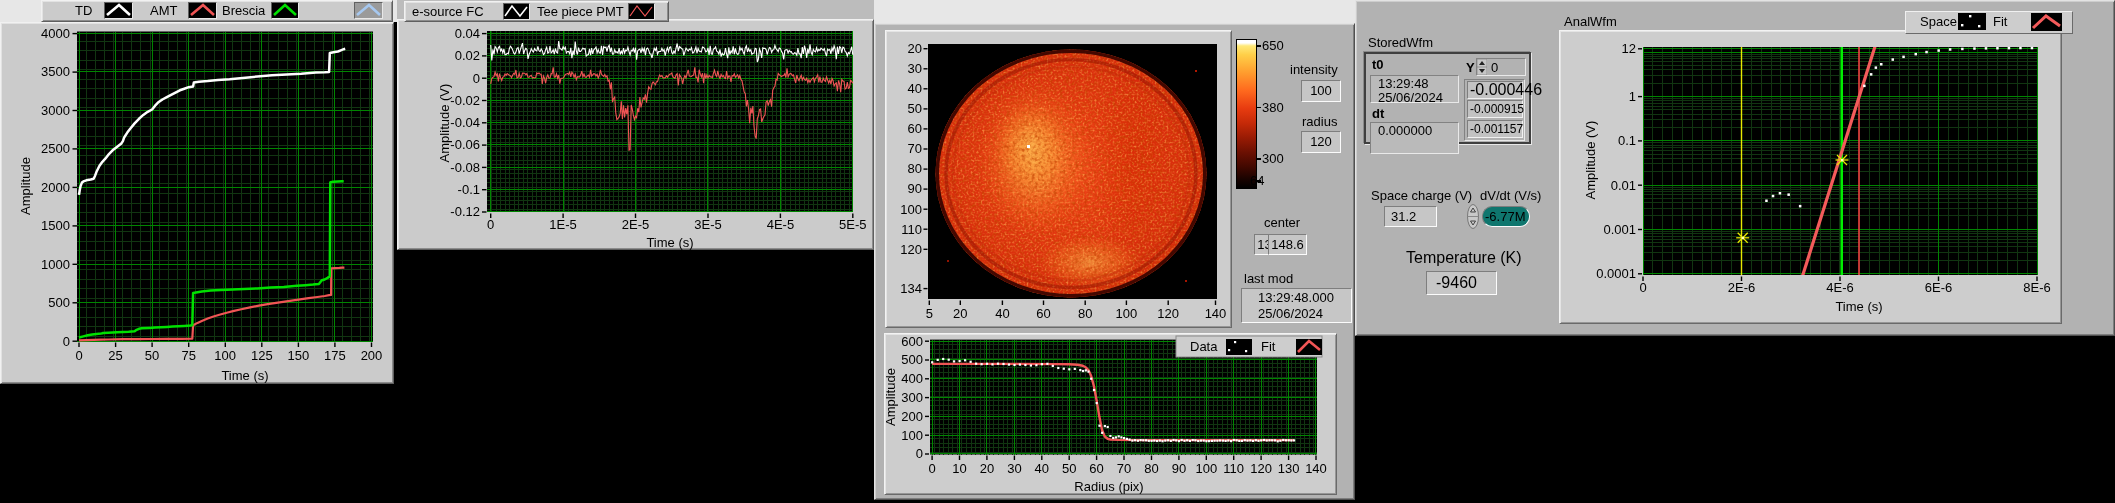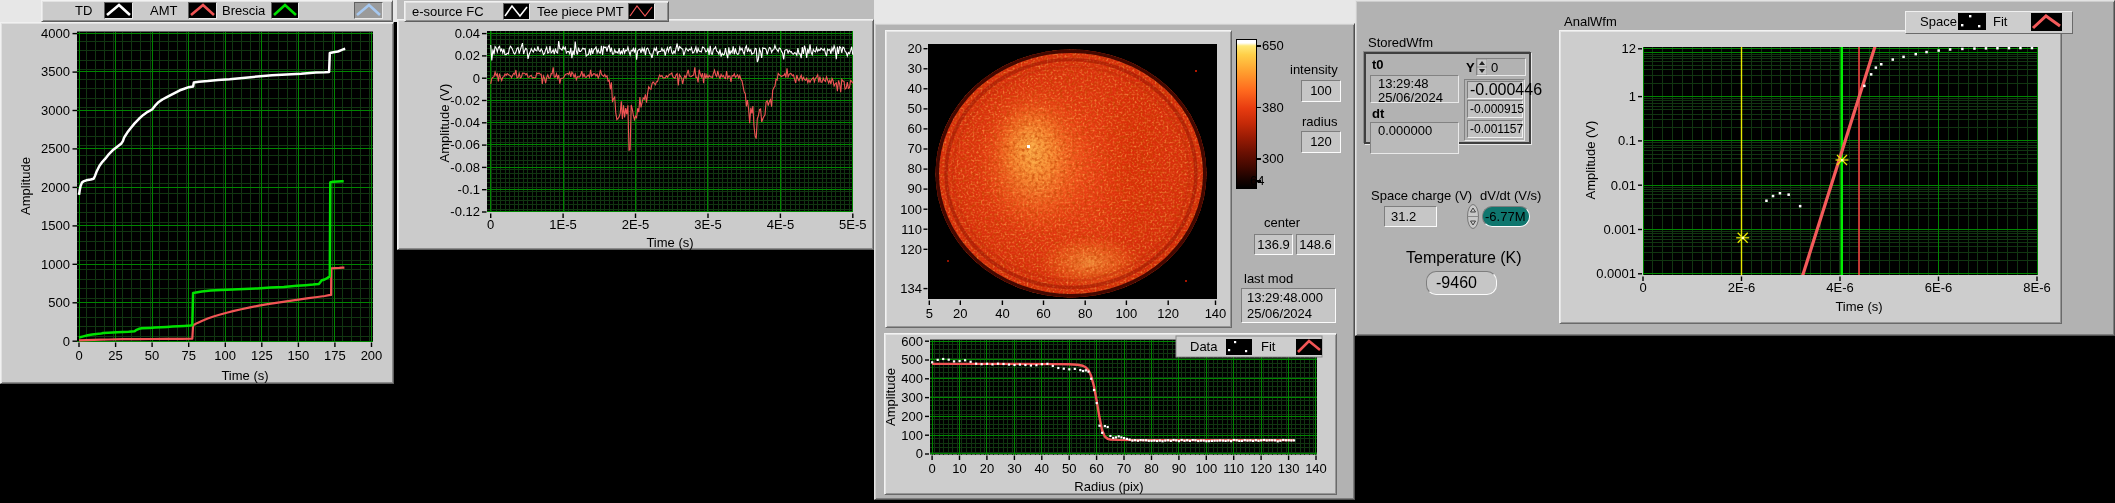--- a/index.html
+++ b/index.html
@@ -461,23 +461,23 @@
     <div class="lab" style="left:1262px;top:151px;">300</div>
     <div style="position:absolute;left:1257px;top:158px;width:4px;height:1.5px;background:#000"></div>
     <div class="lab" style="left:1250px;top:173px;">64</div>
     <div style="position:absolute;left:1257px;top:180px;width:4px;height:1.5px;background:#000"></div>
     <div class="lab" style="left:1290px;top:62px;">intensity</div>
     <div class="numbox" style="left:1301px;top:80px;width:40px;height:22px;text-align:center;line-height:20px;">100</div>
     <div class="lab" style="left:1302px;top:114px;">radius</div>
     <div class="numbox" style="left:1301px;top:131px;width:40px;height:22px;text-align:center;line-height:20px;">120</div>
     <div class="lab" style="left:1264px;top:215px;">center</div>
     <div class="numbox" style="left:1254px;top:234px;width:39px;height:21px;text-align:center;line-height:19px;">136.9</div>
-    <div class="numbox" style="left:1296px;top:234px;width:39px;height:21px;text-align:center;line-height:19px;">148.6</div>
+    <div class="numbox" style="left:1268px;top:234px;width:39px;height:21px;text-align:center;line-height:19px;">148.6</div>
     <div class="lab" style="left:1244px;top:271px;">last mod</div>
-    <div class="numbox" style="left:1241px;top:288px;width:95px;height:35px;padding:1px 0 0 5px;line-height:16px;">13:29:48.000<br>25/06/2024</div>
+    <div class="numbox" style="left:1241px;top:288px;width:111px;height:35px;padding:1px 0 0 16px;line-height:16px;">13:29:48.000<br>25/06/2024</div>
     <div class="raisedI" style="position:absolute;left:884px;top:333px;width:453px;height:162px"></div>
     <svg style="position:absolute;left:884px;top:333px" width="453" height="162" viewBox="0 0 453 162">
       <rect x="46" y="6.6" width="387" height="114.9" fill="#000000"></rect>
       <g>
         <g shape-rendering="crispEdges">
           <line x1="50.5" y1="6.6" x2="50.5" y2="121.5" stroke="#113511" stroke-width="1"></line>
           <line x1="55.5" y1="6.6" x2="55.5" y2="121.5" stroke="#113511" stroke-width="1"></line>
           <line x1="59.5" y1="6.6" x2="59.5" y2="121.5" stroke="#113511" stroke-width="1"></line>
           <line x1="64.5" y1="6.6" x2="64.5" y2="121.5" stroke="#113511" stroke-width="1"></line>
           <line x1="68.5" y1="6.6" x2="68.5" y2="121.5" stroke="#113511" stroke-width="1"></line>
@@ -809,21 +809,21 @@
     <svg style="position:absolute;left:1467px;top:204px" width="12" height="25" viewBox="0 0 12 25">
 <ellipse cx="6" cy="12.5" rx="5.5" ry="12" fill="#c9c9c9" stroke="#777" stroke-width="1"></ellipse>
 <line x1="0.5" y1="12.5" x2="11.5" y2="12.5" stroke="#777" stroke-width="0.8"></line>
 <polygon points="6,4 8.5,8 3.5,8" fill="none" stroke="#333" stroke-width="0.9"></polygon>
 <polygon points="6,21 8.5,17 3.5,17" fill="none" stroke="#333" stroke-width="0.9"></polygon>
     </svg>
     <div style="position:absolute;left:1482px;top:206px;width:48px;height:21px;background:#0f766e;
 border-top:1px solid #7e7e7e;border-left:1px solid #7e7e7e;border-right:1px solid #fbfbfb;border-bottom:1px solid #fbfbfb;
 font-size:13px;line-height:19px;padding-left:2px;border-radius:10px;">-6.77M</div>
     <div class="lab" style="left:1406px;top:249px;font-size:16px;">Temperature (K)</div>
-    <div class="numbox" style="left:1426px;top:271px;width:71px;height:24px;font-size:16px;line-height:22px;padding-left:9px;border-radius:10px;">-9460</div>
+    <div class="numbox" style="left:1426px;top:271px;width:71px;height:24px;font-size:16px;line-height:22px;padding-left:9px;">-9460</div>
     <div class="lab" style="left:1564px;top:14px;">AnalWfm</div>
     <div class="raisedI" style="position:absolute;left:1559px;top:30px;width:503px;height:294px"></div>
     <svg style="position:absolute;left:1559px;top:30px" width="503" height="294" viewBox="0 0 503 294">
       <rect x="84" y="17" width="394" height="228" fill="#000000"></rect>
       <g shape-rendering="crispEdges">
         <line x1="93.5" y1="17" x2="93.5" y2="245" stroke="#113511" stroke-width="1"></line>
         <line x1="103.5" y1="17" x2="103.5" y2="245" stroke="#113511" stroke-width="1"></line>
         <line x1="113.5" y1="17" x2="113.5" y2="245" stroke="#113511" stroke-width="1"></line>
         <line x1="123.5" y1="17" x2="123.5" y2="245" stroke="#113511" stroke-width="1"></line>
         <line x1="133.5" y1="17" x2="133.5" y2="245" stroke="#113511" stroke-width="1"></line>

